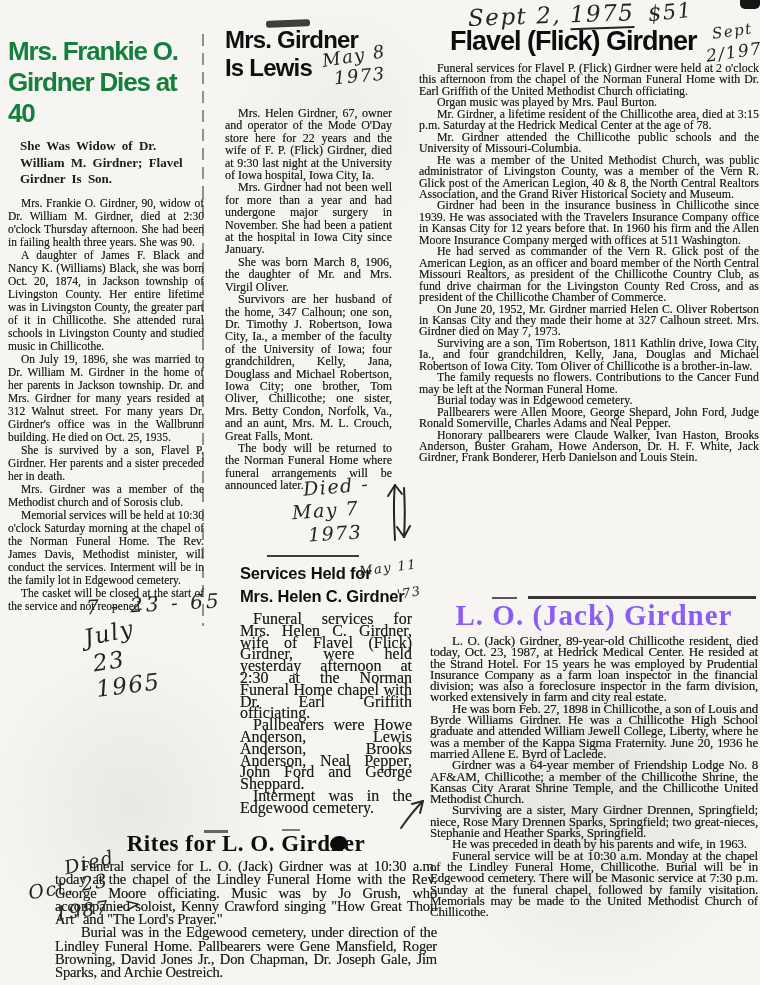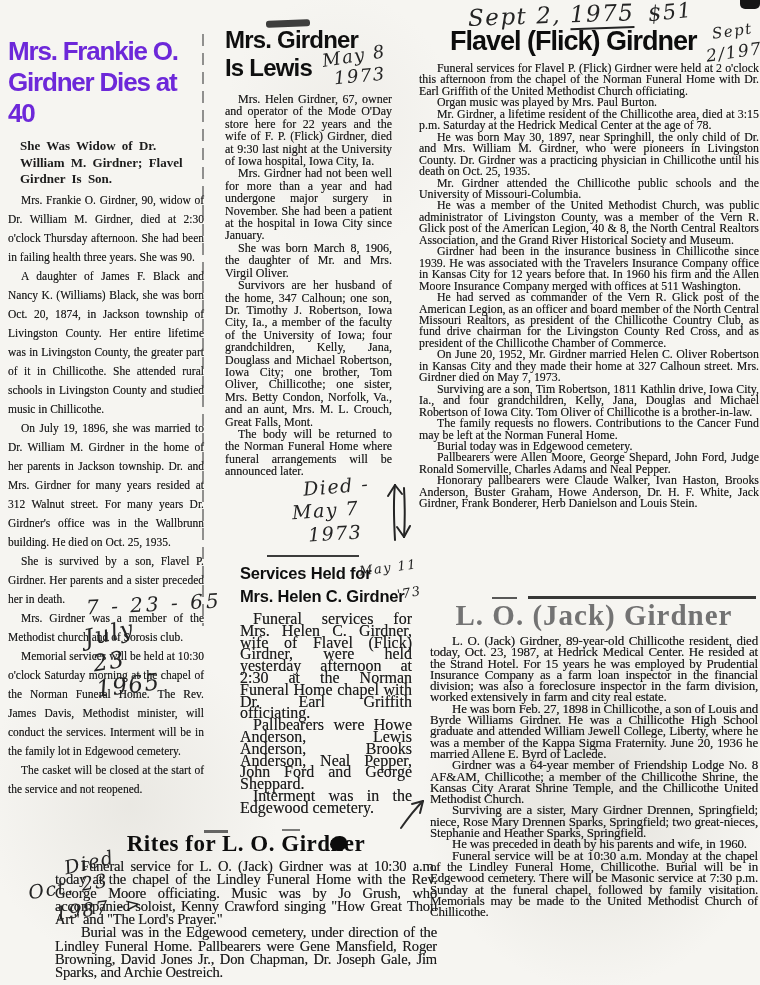--- a/index.html
+++ b/index.html
@@ -10,46 +10,46 @@
   .m2{left:-20px;top:640px;width:300px;height:330px;background:radial-gradient(ellipse at center,rgba(205,202,194,.30),transparent 70%);}
   .m3{left:230px;top:0px;width:220px;height:250px;background:radial-gradient(ellipse at center,rgba(231,229,224,.5),transparent 75%);}
 
   .col{position:absolute;}
   .body p{margin:0;text-align:justify;text-indent:13px;
           text-shadow:0 0 .5px rgba(25,25,25,.55);}
 
   
   .frankie{left:8px;top:36px;width:196px;}
   .frankie .hl{font-family:"Liberation Sans",sans-serif;font-weight:bold;font-size:26px;
-               line-height:31px;letter-spacing:-1.2px;color:#6d28d9;}
+               line-height:31px;letter-spacing:-1.2px;color:#15803d;}
   .frankie .sub{font-weight:bold;font-size:13px;line-height:16.5px;margin:9px 4px 0 12px;word-spacing:3px;}
-  .frankie .body{margin-top:3px;font-size:11.5px;line-height:19px;}
+  .frankie .body{margin-top:9px;font-size:11.5px;line-height:13px;}
 
   
   .helen-dead{left:225px;top:26px;width:167px;}
   .helen-dead .hl{font-family:"Liberation Sans",sans-serif;font-weight:bold;font-size:24px;
                   line-height:28px;letter-spacing:-0.8px;color:#0f0f0f;}
-  .helen-dead .body{margin-top:11px;font-size:12px;line-height:12.4px;}
+  .helen-dead .body{margin-top:25px;font-size:12px;line-height:12.4px;}
 
   
   .services{left:240px;top:562px;width:172px;}
   .services .hl{font-family:"Liberation Sans",sans-serif;font-weight:bold;font-size:16.5px;
                 line-height:23px;letter-spacing:-0.2px;color:#0f0f0f;}
   .services .body{margin-top:5px;font-size:16px;line-height:11.8px;}
 
   
   .flavel-head{left:450px;top:26px;font-family:"Liberation Sans",sans-serif;font-weight:bold;
                font-size:27px;letter-spacing:-1px;color:#0d0d0d;white-space:nowrap;}
   .flavel-body{left:419px;top:63px;width:340px;}
   .flavel-body p{font-size:11.9px;line-height:11.45px;text-indent:18px;}
 
   
   .jack{left:430px;top:599px;width:328px;}
   .jack .hl{font-family:"Liberation Serif",serif;font-weight:bold;font-size:29px;line-height:32px;
-            letter-spacing:1px;text-align:center;color:#737373;}
+            letter-spacing:1px;text-align:center;color:#8b5cf6;}
   .jack .body{margin-top:4px;}
   .jack .body p{font-size:13px;line-height:11.3px;text-indent:22px;letter-spacing:-0.2px;}
 
   
   .rites{left:55px;top:831px;width:382px;}
   .rites .hl{font-family:"Liberation Serif",serif;font-weight:bold;font-size:23px;line-height:26px;
              letter-spacing:.5px;text-align:center;color:#0d0d0d;}
   .rites .body{margin-top:3px;}
   .rites .body p{font-size:14.6px;line-height:13.25px;text-indent:26px;letter-spacing:-0.2px;}
 
@@ -135,41 +135,40 @@
       <p>Pallbearers were Howe Anderson, Lewis Anderson, Brooks Anderson, Neal Pepper, John Ford and George Sheppard.</p>
       <p>Interment was in the Edgewood cemetery.</p>
     </div>
   </div>
 
   <div class="col flavel-head">Flavel (Flick) Girdner</div>
   <div class="col flavel-body body">
     <p>Funeral services for Flavel P. (Flick) Girdner were held at 2 o'clock this afternoon from the chapel of the Norman Funeral Home with Dr. Earl Griffith of the United Methodist Church officiating.</p>
     <p>Organ music was played by Mrs. Paul Burton.</p>
     <p>Mr. Girdner, a lifetime resident of the Chillicothe area, died at 3:15 p.m. Saturday at the Hedrick Medical Center at the age of 78.</p>
-    <p>He was born May 30, 1897, near Springhill, the only child of Dr. and Mrs. William M. Girdner, who were pioneers in Livingston County. Dr. Girdner was a practicing physician in Chillicothe until his death on Oct. 25, 1935.</p>
     <p>Mr. Girdner attended the Chillicothe public schools and the University of Missouri-Columbia.</p>
     <p>He was a member of the United Methodist Church, was public administrator of Livingston County, was a member of the Vern R. Glick post of the American Legion, 40 &amp; 8, the North Central Realtors Association, and the Grand River Historical Society and Museum.</p>
     <p>Girdner had been in the insurance business in Chillicothe since 1939. He was associated with the Travelers Insurance Company office in Kansas City for 12 years before that. In 1960 his firm and the Allen Moore Insurance Company merged with offices at 511 Washington.</p>
     <p>He had served as commander of the Vern R. Glick post of the American Legion, as an officer and board member of the North Central Missouri Realtors, as president of the Chillicothe Country Club, as fund drive chairman for the Livingston County Red Cross, and as president of the Chillicothe Chamber of Commerce.</p>
     <p>On June 20, 1952, Mr. Girdner married Helen C. Oliver Robertson in Kansas City and they made their home at 327 Calhoun street. Mrs. Girdner died on May 7, 1973.</p>
     <p>Surviving are a son, Tim Robertson, 1811 Kathlin drive, Iowa City, Ia., and four grandchildren, Kelly, Jana, Douglas and Michael Robertson of Iowa City. Tom Oliver of Chillicothe is a brother-in-law.</p>
     <p>The family requests no flowers. Contributions to the Cancer Fund may be left at the Norman Funeral Home.</p>
     <p>Burial today was in Edgewood cemetery.</p>
     <p>Pallbearers were Allen Moore, George Shepard, John Ford, Judge Ronald Somerville, Charles Adams and Neal Pepper.</p>
     <p>Honorary pallbearers were Claude Walker, Ivan Haston, Brooks Anderson, Buster Graham, Howe Anderson, Dr. H. F. White, Jack Girdner, Frank Bonderer, Herb Danielson and Louis Stein.</p>
   </div>
 
   <div class="col jack">
     <div class="hl">L. O. (Jack) Girdner</div>
     <div class="body">
       <p>L. O. (Jack) Girdner, 89-year-old Chillicothe resident, died today, Oct. 23, 1987, at Hedrick Medical Center. He resided at the Strand Hotel. For 15 years he was employed by Prudential Insurance Company as a farm loan inspector in the financial division; was also a foreclosure inspector in the farm division, worked extensively in farm and city real estate.</p>
       <p>He was born Feb. 27, 1898 in Chillicothe, a son of Louis and Byrde Williams Girdner. He was a Chillicothe High School graduate and attended William Jewell College, Liberty, where he was a member of the Kappa Sigma Fraternity. June 20, 1936 he married Allene E. Byrd of Laclede.</p>
       <p>Girdner was a 64-year member of Friendship Lodge No. 8 AF&amp;AM, Chillicothe; a member of the Chillicothe Shrine, the Kansas City Ararat Shrine Temple, and the Chillicothe United Methodist Church.</p>
       <p>Surviving are a sister, Mary Girdner Drennen, Springfield; niece, Rose Mary Drennen Sparks, Springfield; two great-nieces, Stephanie and Heather Sparks, Springfield.</p>
-      <p>He was preceded in death by his parents and wife, in 1960.</p>
+      <p>He was preceded in death by his parents and wife, in 1963.</p>
       <p>Funeral service will be at 10:30 a.m. Monday at the chapel of the Lindley Funeral Home, Chillicothe. Burial will be in Edgewood cemetery. There will be Masonic service at 7:30 p.m. Sunday at the funeral chapel, followed by family visitation. Memorials may be made to the United Methodist Church of Chillicothe.</p>
     </div>
   </div>
 
   <div class="col rites">
     <div class="hl">Rites for L. O. Girdner</div>
     <div class="body">
       <p>Funeral service for L. O. (Jack) Girdner was at 10:30 a.m. today at the chapel of the Lindley Funeral Home with the Rev. George Moore officiating. Music was by Jo Grush, who accompanied soloist, Kenny Crawford singing "How Great Thou Art" and "The Lord's Prayer."</p>
       <p>Burial was in the Edgewood cemetery, under direction of the Lindley Funeral Home. Pallbearers were Gene Mansfield, Roger Browning, David Jones Jr., Don Chapman, Dr. Joseph Gale, Jim Sparks, and Archie Oestreich.</p>
     </div>

